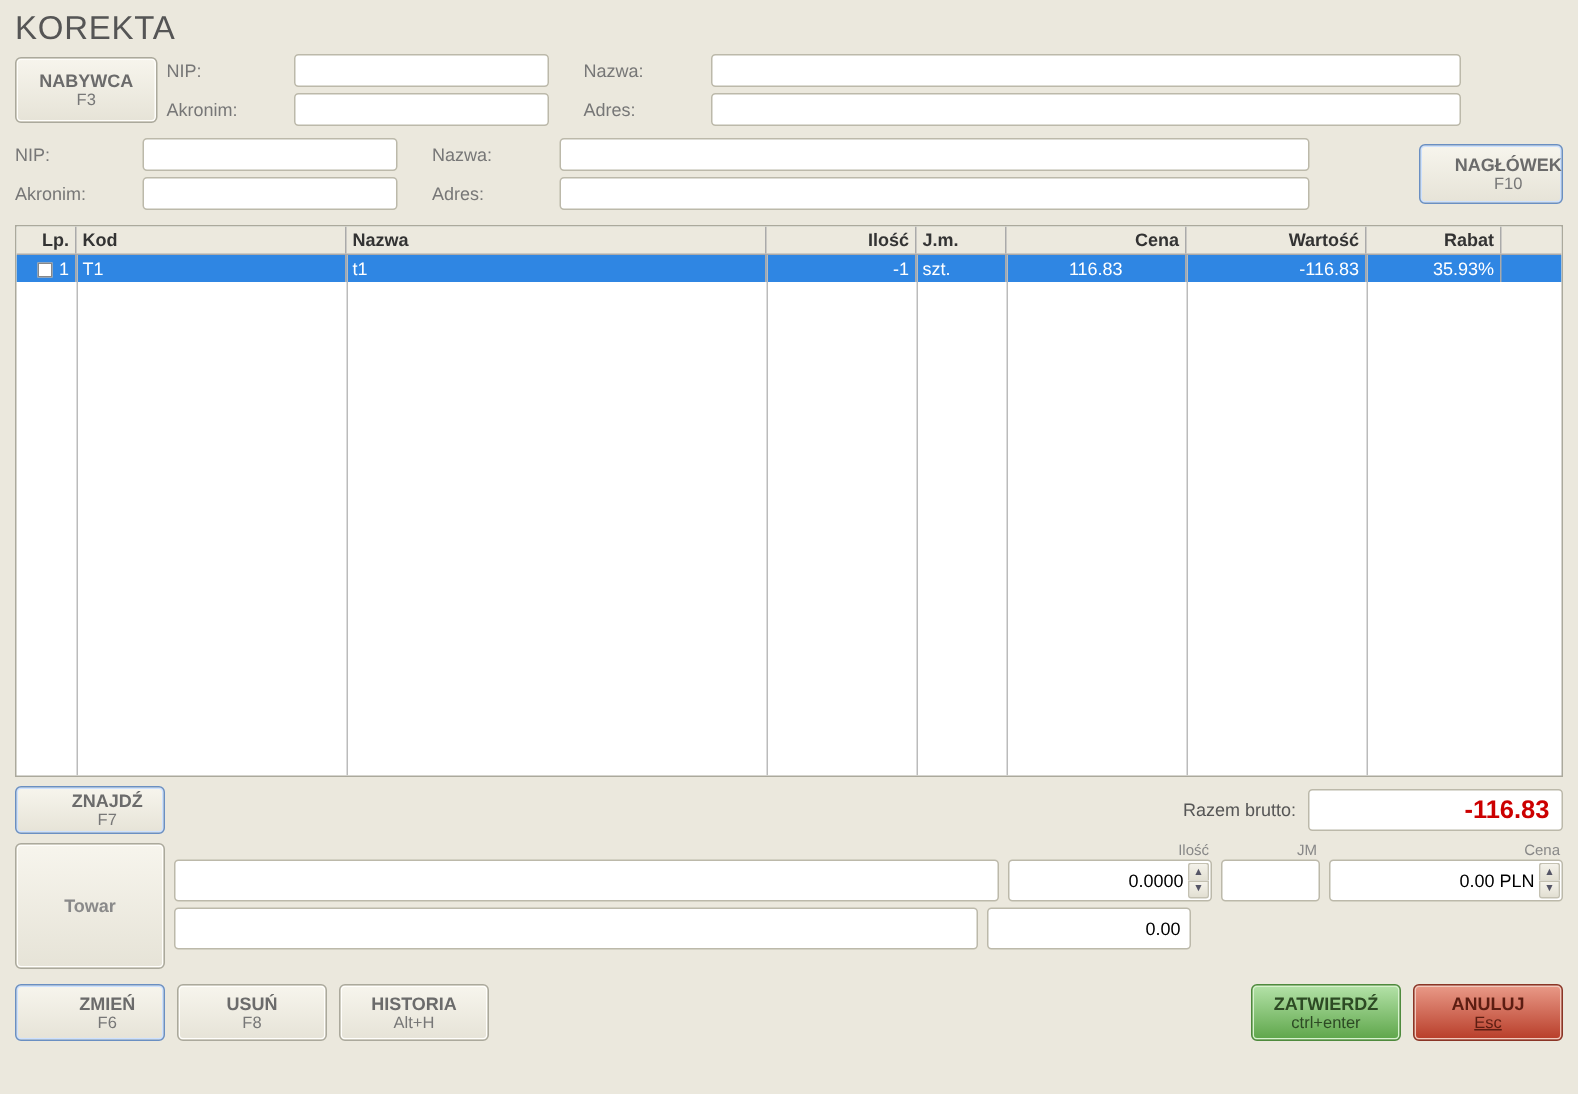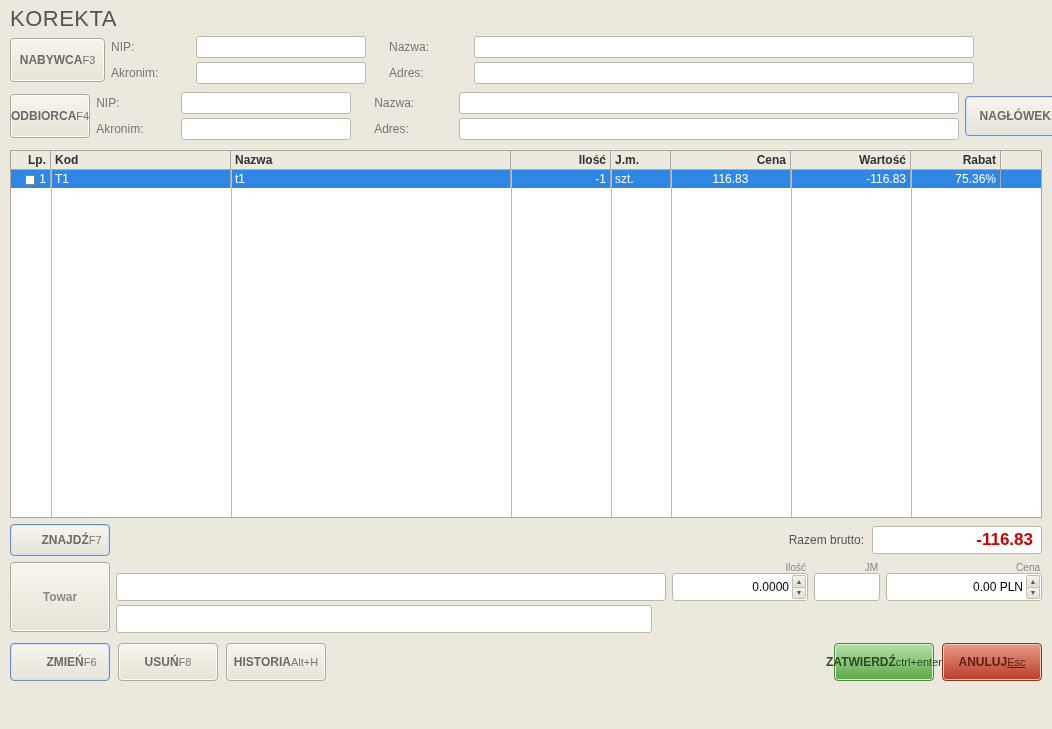--- a/index.html
+++ b/index.html
@@ -4,21 +4,21 @@
 <style>
   * { box-sizing: border-box; margin: 0; padding: 0; font-family: Tahoma, Arial, sans-serif; font-size: 12px; }
   body { background: #ebe8dd; width: 1052px; height: 729px; overflow: hidden; position: relative; }
 
   .title { font-size: 22px; font-weight: normal; color: #555; padding: 6px 10px 2px 10px; letter-spacing: 0.5px; }
 
   .party-block { padding: 2px 10px 4px 10px; display: flex; align-items: center; gap: 6px; }
   .party-block + .party-block { margin-top: 2px; }
 
   .btn {
-    display: inline-flex; flex-direction: row; align-items: center; justify-content: center;
+    display: inline-flex; flex-direction: column; align-items: center; justify-content: center;
     border: 1px solid #aba99c; border-radius: 4px;
     background: linear-gradient(#f7f5ed, #e6e3d7);
     box-shadow: inset 0 0 0 1px #fffefb;
     color: #6b6b6b; font-weight: bold; text-align: center;
     cursor: pointer;
     user-select: none;
   }
   .btn .sub { font-weight: normal; font-size: 11px; color: #777; }
 
   .party-btn { width: 95px; height: 44px; }
@@ -66,21 +66,21 @@
 
   .total-row { display: flex; align-items: center; gap: 8px; }
   .total-label { margin-left: auto; color: #555; font-size: 12px; }
   .total-box {
     width: 170px; height: 28px; border: 1px solid #bcb9aa; background: #fff; border-radius: 3px;
     display: flex; align-items: center; justify-content: flex-end; padding: 0 8px;
     color: #c00; font-weight: bold; font-size: 17px;
   }
 
   .item-row { display: flex; gap: 6px; margin-top: 6px; align-items: flex-start; }
-  .towar-btn { width: 100px; height: 70px; color: #8a8a8a; font-weight: bold; }
+  .towar-btn { width: 100px; height: 84px; color: #8a8a8a; font-weight: bold; }
   .item-fields { flex: 1; display: flex; flex-direction: column; gap: 4px; }
   .item-fields .line1 { display: flex; gap: 6px; align-items: flex-end; }
   .item-fields .line2 { display: flex; gap: 6px; align-items: center; }
   .small-lbl { font-size: 10px; color: #888; display: block; text-align: right; padding-right: 2px; }
   .fld-block { display: flex; flex-direction: column; }
   .nazwa-field { flex: 1; }
   .nazwa-field input { width: 100%; height: 28px; }
   .kod-field { width: 536px; }
   .kod-field input { width: 100%; height: 28px; }
   .ilosc-field { width: 136px; }
@@ -138,24 +138,20 @@
     <div class="row-line">
       <span class="lbl w1">Akronim:</span>
       <input class="text akr-input" value="" style="">
       <span class="lbl w2">Adres:</span>
       <input class="text adres-input" value="" style="">
     </div>
   </div>
 </div>
 
 <div class="party-block">
-  <div class="btn party-btn">
-    <span>ODBIORCA</span>
-    <span class="sub">F4</span>
-  </div>
   <div class="fields-col">
     <div class="row-line">
       <span class="lbl w1">NIP:</span>
       <input class="text nip-input" value="" style="">
       <span class="lbl w2">Nazwa:</span>
       <input class="text nazwa-input" value="" style="">
     </div>
     <div class="row-line">
       <span class="lbl w1">Akronim:</span>
       <input class="text akr-input" value="" style="">
@@ -195,21 +191,21 @@
       <div class="grid-row selected">
         <div class="cell lp">
           <span class="checkbox-mark"></span><span>1</span>
         </div>
         <div class="cell kod">T1</div>
         <div class="cell naz">t1</div>
         <div class="cell ilo">-1</div>
         <div class="cell jm">szt.</div>
         <div class="cell cena">116.83</div>
         <div class="cell war">-116.83</div>
-        <div class="cell rab">75.36%</div>
+        <div class="cell rab">35.93%</div>
       </div>
     </div>
   </div>
 </div>
 
 <div class="bottom-area">
   <div class="total-row">
     <div class="btn find-btn highlight">
       <span>ZNAJDŹ</span>
       <span class="sub">F7</span>
@@ -250,20 +246,23 @@
               <div>▲</div>
               <div>▼</div>
             </div>
           </div>
         </div>
       </div>
       <div class="line2">
         <div class="kod-field">
           <input class="text" value="" style="">
         </div>
+        <div class="sum-field">
+          <input class="text" value="0.00" style="">
+        </div>
       </div>
     </div>
   </div>
 </div>
 
 <div class="action-row">
   <div class="btn action-btn highlight">
     <span>ZMIEŃ</span>
     <span class="sub">F6</span>
   </div>

